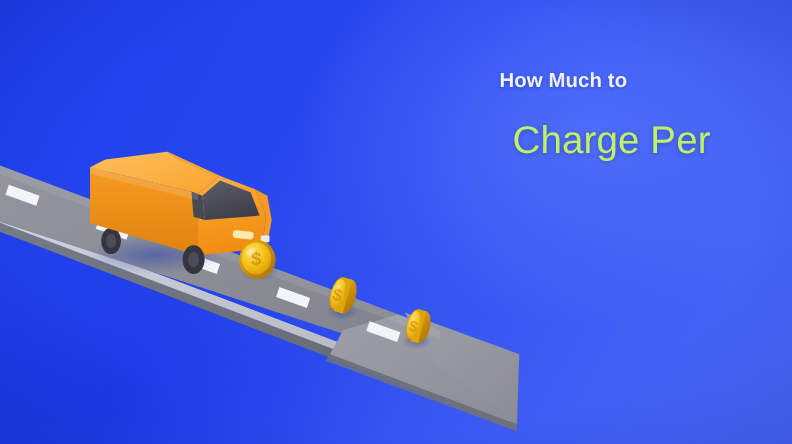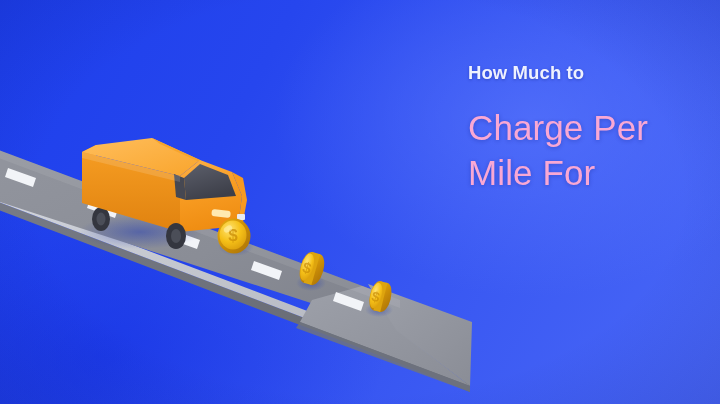--- a/index.html
+++ b/index.html
@@ -23,38 +23,38 @@
   }
   .bg-vign{
     background:radial-gradient(ellipse 86% 96% at 50% 48%, rgba(0,0,0,0) 52%, rgba(8,20,120,.30) 100%);
   }
   
   .art{position:absolute;inset:0;}
   .art svg{position:absolute;top:0;left:0;width:720px;height:404px;display:block;}
   
   .copy{
     position:absolute;
-    left:468px; top:64px;
+    left:454px; top:64px;
     width:246px;
   }
   .eyebrow{
     font-size:18.5px;
     font-weight:700;
     letter-spacing:.1px;
     color:#eef1fe;
     line-height:1;
     margin:0 0 22px 0;
     text-shadow:0 1px 3px rgba(10,24,120,.35);
   }
   .headline{
     font-size:35px;
     font-weight:300;
     line-height:45px;
-    color:#f9a8d4;
-    margin:0;
+    color:#bef264;
+    margin:12px;
     letter-spacing:.1px;
     text-shadow:0 1px 4px rgba(10,24,120,.30);
   }
   .headline span{display:block;white-space:nowrap;}
 </style>
 </head>
 <body>
 
 <div id="stage">
 
@@ -204,17 +204,16 @@
           <text x="376" y="302" text-anchor="middle" font-family="Liberation Sans, sans-serif" font-size="14" font-weight="700" fill="#c98c07" opacity="0.7">$</text>
         </g>
       </g>
     </svg>
   </div>
 
   <div class="copy">
     <p class="eyebrow">How Much to</p>
     <h1 class="headline">
       <span>Charge Per</span>
-      <span>Mile For</span>
     </h1>
   </div>
 
 </div>
 
 </body></html>

